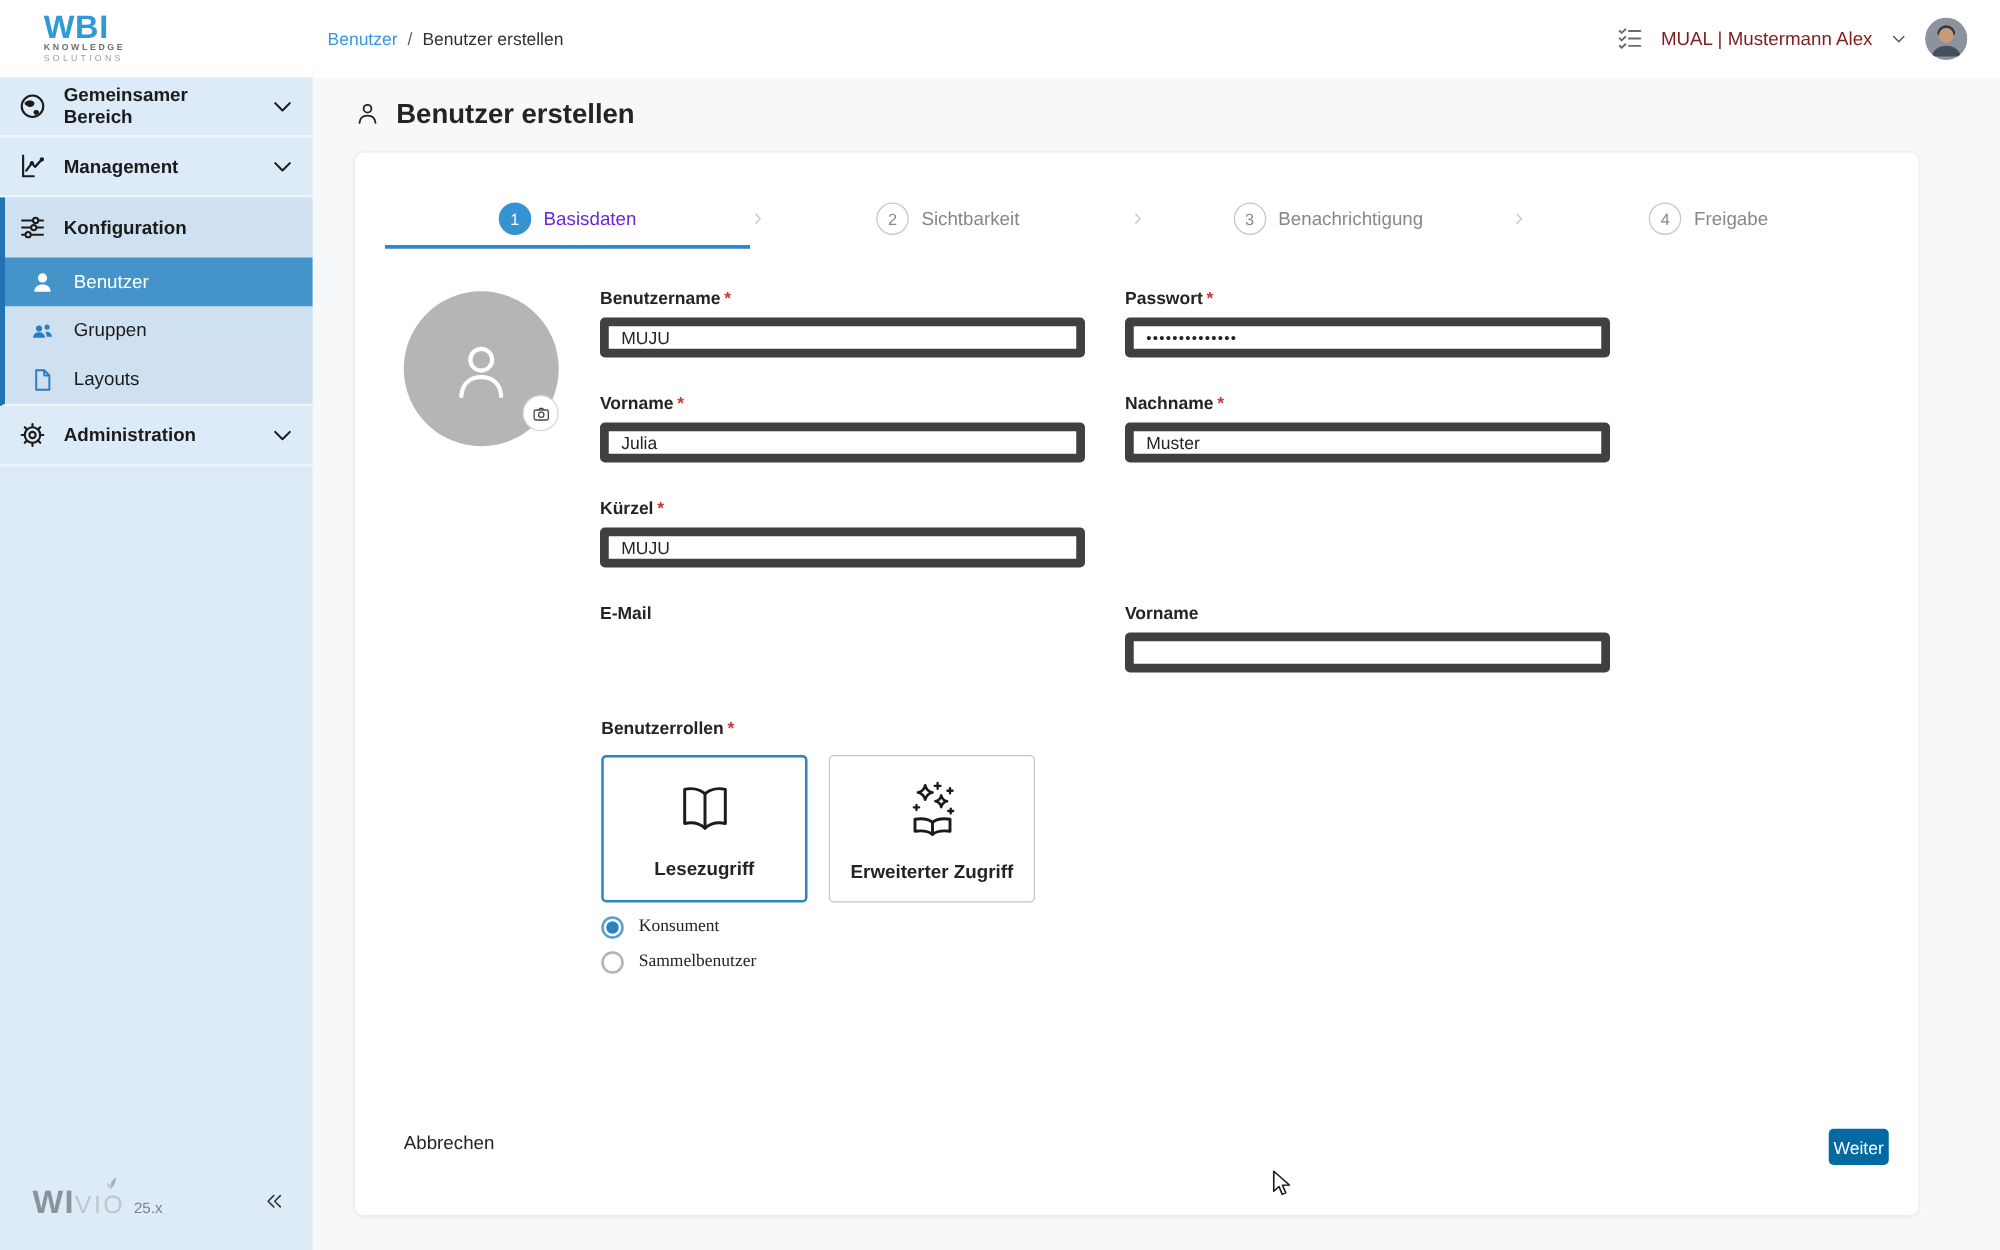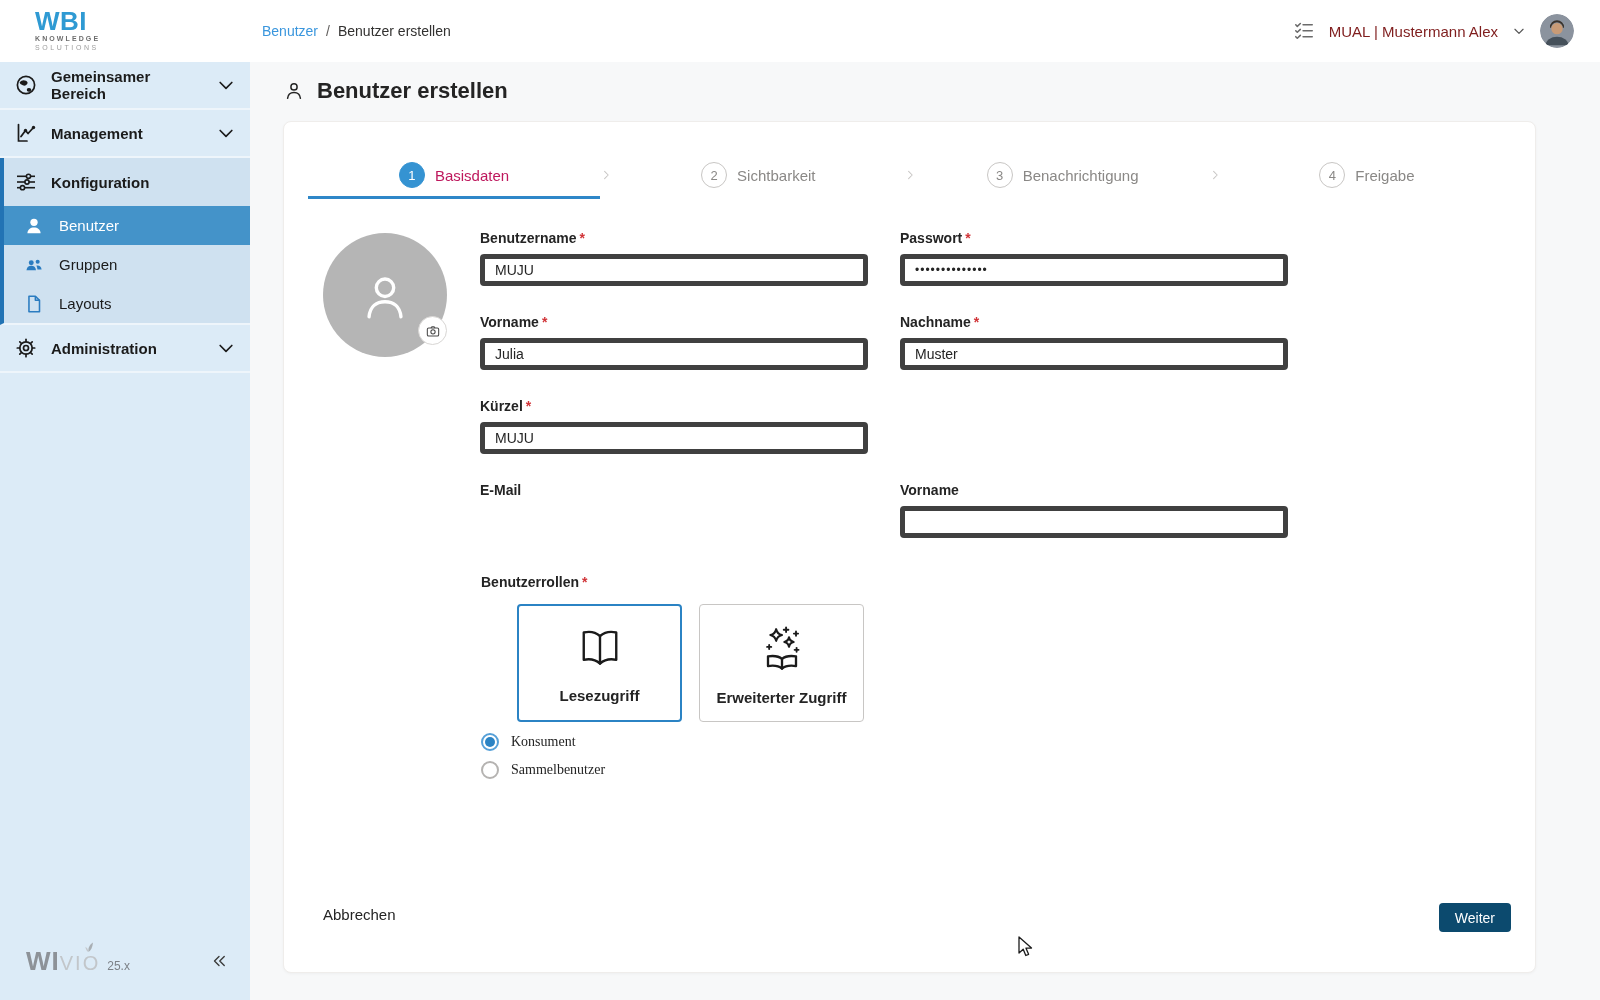--- a/index.html
+++ b/index.html
@@ -46,52 +46,52 @@
   .page-title-row h1 { font-size:22px; font-weight:700; color:#242424; }
 
   .card { position:absolute; left:33px; top:121px; width:1253px; height:852px; background:#ffffff; border-radius:8px; border:1px solid #efedeb; box-shadow:0 1px 3px rgba(0,0,0,.04); }
 
   
   .tabs { position:absolute; left:24px; top:29px; width:1205px; height:48px; display:flex; align-items:stretch; }
   .tab { width:292px; display:flex; align-items:center; justify-content:center; gap:10px; position:relative; cursor:pointer; }
   .tab .num { width:26px; height:26px; border-radius:50%; display:flex; align-items:center; justify-content:center; font-size:13px; border:1px solid #c8c6c4; color:#8a8886; background:#fff; }
   .tab .tlbl { font-size:15px; color:#8a8886; }
   .tab.active .num { background:#3593d2; border-color:#3593d2; color:#fff; }
-  .tab.active .tlbl { color:#be185d; }
+  .tab.active .tlbl { color:#6d28d9; }
   .tab.active::after { content:""; position:absolute; left:0; right:0; bottom:0; height:3px; background:#2e87c8; }
   .tab-sep { width:12.3px; display:flex; align-items:center; justify-content:center; }
 
   
   .avatar-upload { position:absolute; left:39px; top:111px; width:124px; height:124px; }
   .avatar-circle { width:124px; height:124px; border-radius:50%; background:#b5b5b5; display:flex; align-items:center; justify-content:center; }
   .cam-badge { position:absolute; right:0px; bottom:12px; width:29px; height:29px; border-radius:50%; background:#fff; border:1px solid #d8d6d4; display:flex; align-items:center; justify-content:center; cursor:pointer; }
 
   
   .field { position:absolute; width:388px; }
   .field label { display:block; font-size:14px; font-weight:700; color:#242424; margin-bottom:8px; }
   .req { color:#d13438; margin-left:3px; font-weight:700; }
-  .field input { width:100%; height:32px; border:5px solid #404040; border-radius:4px; padding:0 10px; font-size:14px; color:#242424; font-family:inherit; outline:none; background:#fff; }
+  .field input { width:100%; height:32px; border:7px solid #404040; border-radius:4px; padding:0 10px; font-size:14px; color:#242424; font-family:inherit; outline:none; background:#fff; }
   .f-c1 { left:196px; } .f-c2 { left:616px; }
   .f-r1 { top:108px; } .f-r2 { top:192px; } .f-r3 { top:276px; } .f-r4 { top:360px; }
 
   .roles-label { position:absolute; left:197px; top:452px; font-size:14px; font-weight:700; }
-  .role-card { position:absolute; top:482px; width:165px; height:118px; border:1px solid #c8c6c4; border-radius:4px; background:#fff; display:flex; flex-direction:column; align-items:center; justify-content:center; gap:8px; cursor:pointer;margin-left:36px; }
+  .role-card { position:absolute; top:482px; width:165px; height:118px; border:1px solid #c8c6c4; border-radius:4px; background:#fff; display:flex; flex-direction:column; align-items:center; justify-content:center; gap:8px; cursor:pointer; }
   .role-card.selected { border:2px solid #2b83c4; }
   .role-card .rlbl { font-size:15px; font-weight:700; color:#242424; }
   .role-1 { left:197px; } .role-2 { left:379px; }
 
   .radio-row { position:absolute; left:197px; display:flex; align-items:center; gap:12px; cursor:pointer; height:20px; }
   .rr-1 { top:610px; } .rr-2 { top:638px; }
   .radio-dot { width:18px; height:18px; border-radius:50%; border:2px solid #b5b3b1; background:#fff; display:flex; align-items:center; justify-content:center; }
   .radio-row.checked .radio-dot { border-color:#56a0d8; }
   .radio-row.checked .radio-dot::after { content:""; width:10px; height:10px; border-radius:50%; background:#2b83c4; }
   .radio-row .rdlbl { font-size:14px; color:#242424;font-family:Liberation Serif, serif; }
 
   .cancel-btn { position:absolute; left:39px; top:784px; font-size:15px; color:#242424; background:none; border:none; cursor:pointer; font-family:inherit; }
-  .next-btn { position:absolute; right:24px; top:781px; height:29px; padding:0 16px; background:#0c4a6e; color:#fff; border:none; border-radius:4px; font-size:14px; cursor:pointer; font-family:inherit; }
+  .next-btn { position:absolute; right:24px; top:781px; height:29px; padding:0 4px; background:#0369a1; color:#fff; border:none; border-radius:4px; font-size:14px; cursor:pointer; font-family:inherit; }
 
   .cursor { position:absolute; left:765px; top:936px; pointer-events:none; }
 </style>
 </head>
 <body>
 
 <aside class="sidebar">
   <div class="logo-block">
     <div class="logo-main">WBI</div>
     <div class="logo-sub1">KNOWLEDGE</div>

